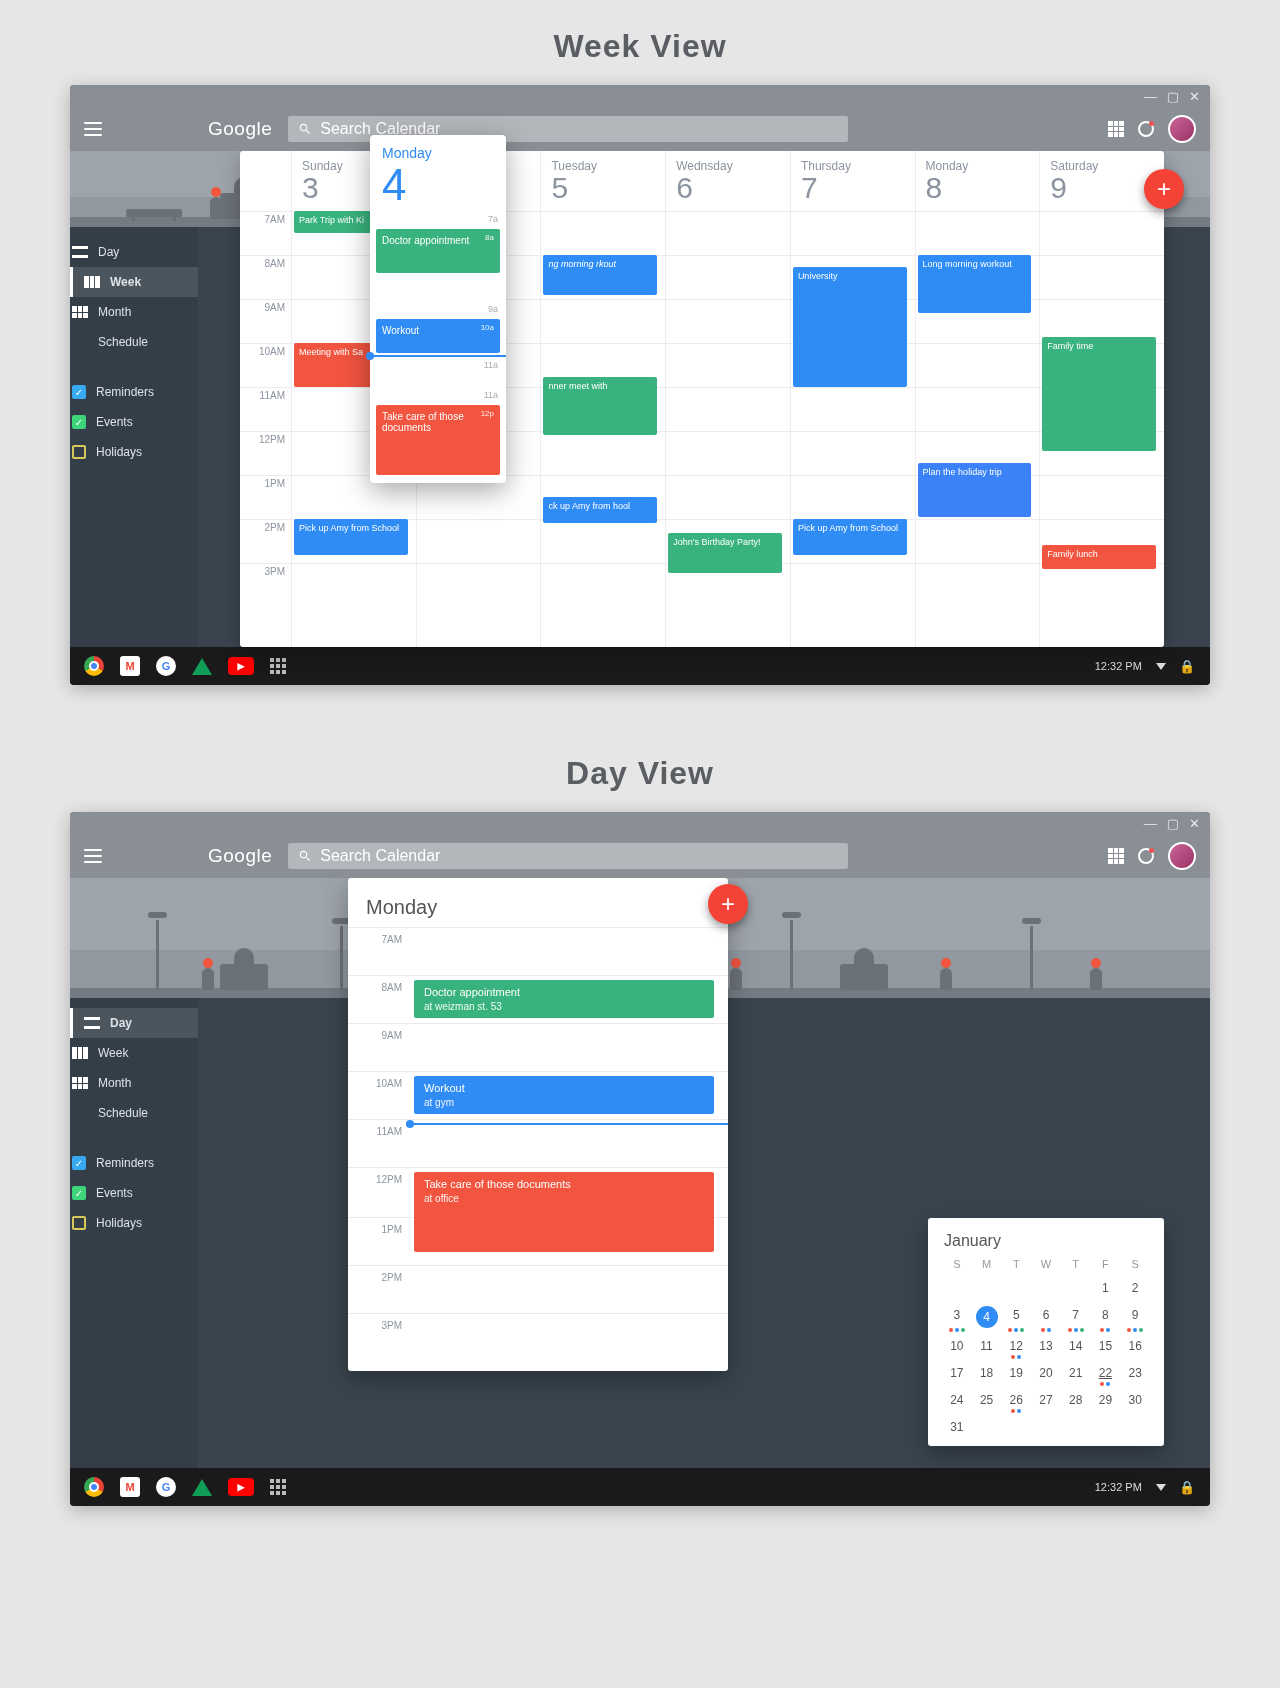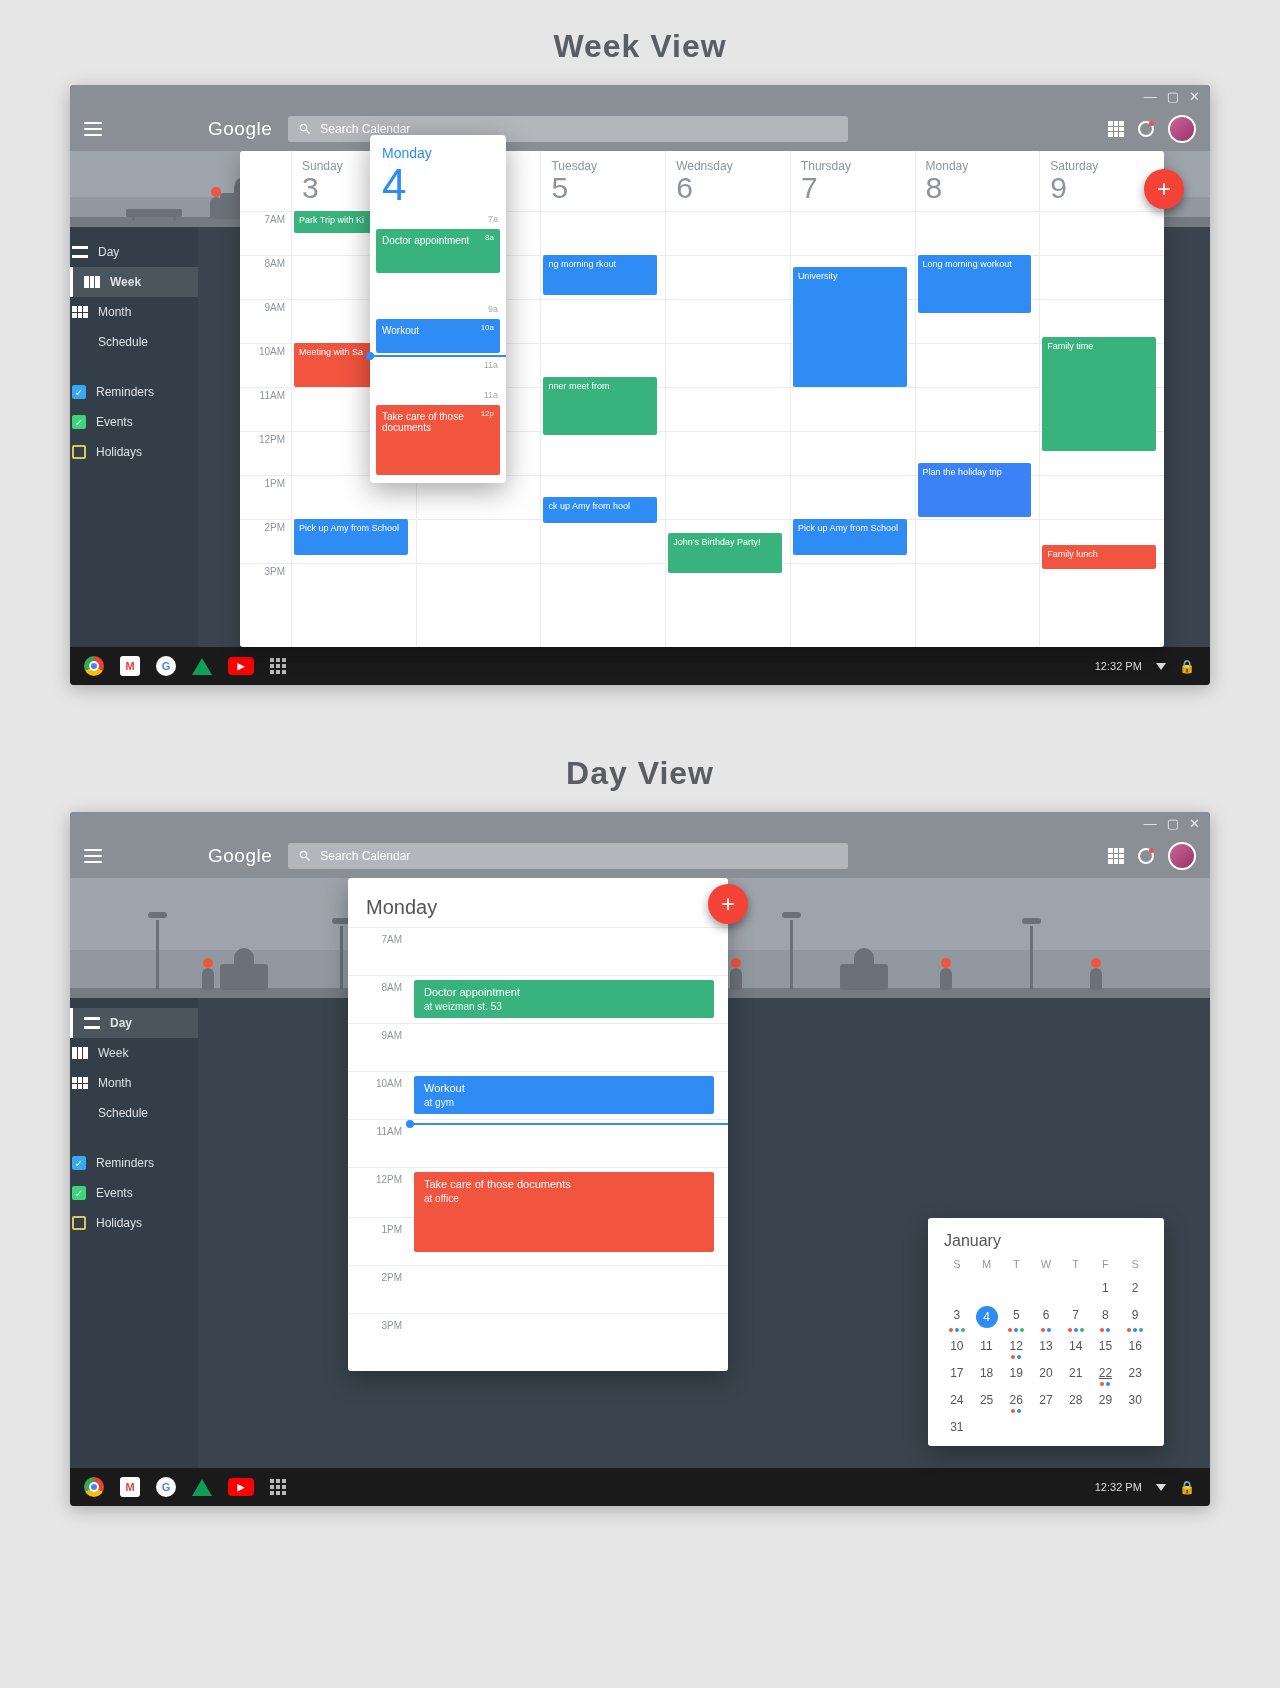--- a/index.html
+++ b/index.html
@@ -25,21 +25,21 @@
   .page-title{font-size:32px;font-weight:700;text-align:center;color:#5A5E63;letter-spacing:1px;padding:28px 0 20px}
 
   
   .window{width:1140px;margin:0 auto;border-radius:4px;overflow:hidden;box-shadow:0 4px 18px rgba(0,0,0,.25);position:relative;background:var(--win2)}
   .titlebar{height:22px;background:#8A8F96;display:flex;justify-content:flex-end;align-items:center;gap:10px;padding:0 10px;color:#e8e8e8;font-size:13px}
   .titlebar span{cursor:default}
   .header{height:44px;background:#8A8F96;display:flex;align-items:center;padding:0 14px;gap:16px;color:#fff;position:relative;z-index:5}
   .hamburger{width:18px;height:14px;display:flex;flex-direction:column;justify-content:space-between}
   .hamburger i{height:2px;background:#fff;border-radius:1px}
   .logo{font-size:19px;font-weight:400;letter-spacing:.5px;margin-left:90px}
-  .search{flex:1;max-width:560px;height:26px;background:rgba(255,255,255,.35);border-radius:2px;display:flex;align-items:center;padding:0 10px;color:#fff;font-size:12px;gap:8px}
+  .search{flex:1;max-width:560px;height:26px;background:rgba(255,255,255,.35);border-radius:2px;display:flex;align-items:center;padding:0 10px;color:#fff;font-size:16px;gap:8px}
   .search svg{width:14px;height:14px;fill:#fff}
   .hdr-right{margin-left:auto;display:flex;align-items:center;gap:14px}
   .apps-grid,.notif{width:16px;height:16px;display:grid;grid-template-columns:repeat(3,1fr);grid-template-rows:repeat(3,1fr);gap:1px}
   .apps-grid i{background:#fff}
   .notif{border:2px solid #fff;border-radius:50%;grid-template-columns:none;grid-template-rows:none;position:relative}
   .notif::after{content:"";position:absolute;width:5px;height:5px;background:#ef5350;border-radius:50%;top:-2px;right:-2px}
   .avatar{width:28px;height:28px;border-radius:50%;background:linear-gradient(135deg,#c69,#936);border:2px solid #fff}
 
   
   .scene{height:76px;background:linear-gradient(#9EA4AB 0 60%,#9198A0 60% 100%);position:relative;overflow:hidden}
@@ -300,22 +300,22 @@
               <div class="slots">
                 <div class="hr"></div>
                 <div class="hr"></div>
                 <div class="hr"></div>
                 <div class="hr"></div>
                 <div class="hr"></div>
                 <div class="hr"></div>
                 <div class="hr"></div>
                 <div class="hr"></div>
                 <div class="hr"></div>
-                <div class="ev" style="background: rgb(46, 140, 244); top: 44px; height: 40px;">ng morning rkout</div>
-                <div class="ev" style="background: rgb(57, 179, 125); top: 166px; height: 58px;">nner meet from</div>
+                <div class="ev" style="background: rgb(46, 140, 244); top: 44px; height: 40px; font-style: italic;">ng morning rkout</div>
+                <div class="ev" style="background: rgb(57, 179, 125); top: 166px; height: 58px;">nner meet with</div>
                 <div class="ev" style="background: rgb(46, 140, 244); top: 286px; height: 26px;">ck up Amy from hool</div>
               </div>
             </div>
             <div class="daycol">
               <div class="dayhdr">
                 <div class="dayname">Wednsday</div>
                 <div class="daynum">6</div>
               </div>
               <div class="slots">
                 <div class="hr"></div>

